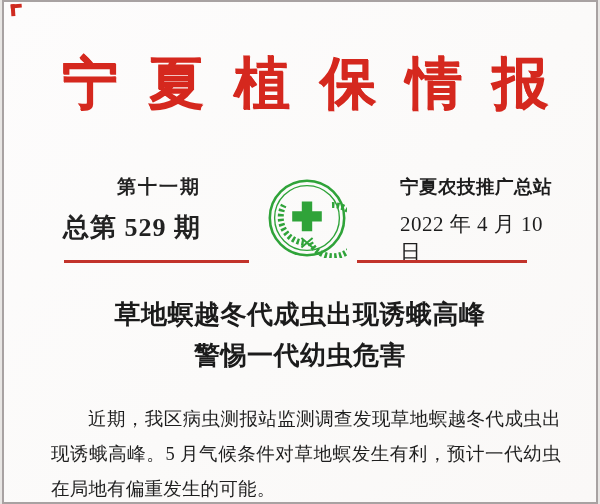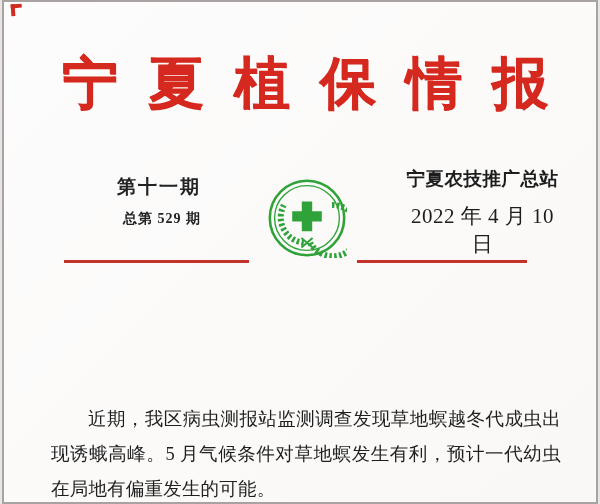--- a/index.html
+++ b/index.html
@@ -35,31 +35,30 @@
     text-shadow: 0.5px 0.5px 0 #d5281e;
   }
   .issue-block {
     position: absolute;
     left: 52px; top: 172px;
     width: 145px;
     text-align: right;
     color: #222;
   }
   .issue-line1 { font-size: 19px; font-weight: 600; letter-spacing: 2px; }
-  .issue-line2 { font-size: 14px; font-weight: 600; margin-top: 10px; letter-spacing: 1px; }
+  .issue-line2 { font-size: 26px; font-weight: 600; margin-top: 10px; letter-spacing: 1px; }
   .emblem {
     position: absolute;
     left: 263px; top: 176px;
     width: 80px; height: 80px;
   }
   .publisher-block {
     position: absolute;
-    left: 396px; top: 164px;
+    left: 396px; top: 172px;
     width: 165px;
-    text-align: center;
     color: #1d1d1d;
   }
   .pub-line1 { font-size: 18.5px; font-weight: 700; letter-spacing: 0.5px; }
   .pub-line2 { font-size: 21px; font-weight: 500; margin-top: 11px; letter-spacing: 0.5px; }
   .rule {
     position: absolute;
     top: 258px;
     height: 3px;
     background: #c2332b;
   }
@@ -116,16 +115,20 @@
   </div>
 
   <div class="publisher-block">
     <div class="pub-line1">宁夏农技推广总站</div>
     <div class="pub-line2">2022 年 4 月 10 日</div>
   </div>
 
   <div class="rule rule-left"></div>
   <div class="rule rule-right"></div>
 
+  <div class="article-title">
+    <div>草地螟越冬代成虫出现诱蛾高峰</div>
+    <div>警惕一代幼虫危害</div>
+  </div>
 
   <p class="article-body">近期，我区病虫测报站监测调查发现草地螟越冬代成虫出现诱蛾高峰。5 月气候条件对草地螟发生有利，预计一代幼虫在局地有偏重发生的可能。</p>
 
 </div>
 
 </body></html>

